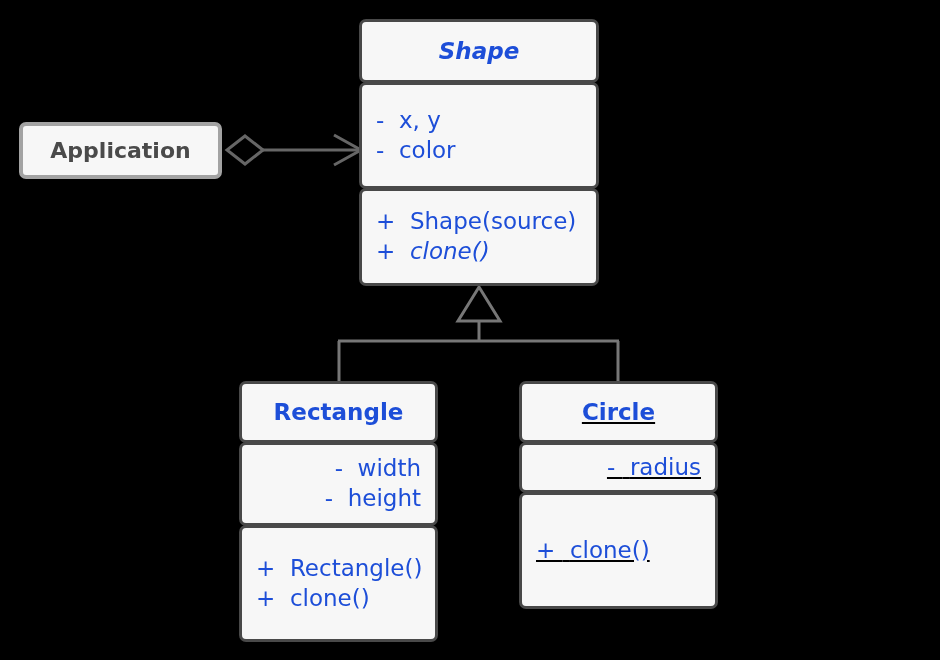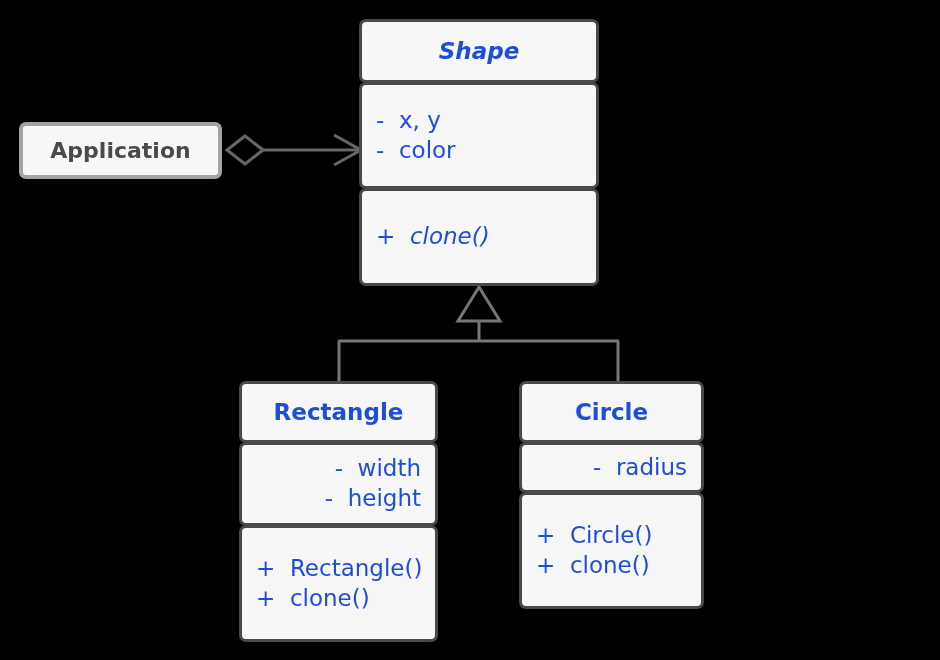--- a/index.html
+++ b/index.html
@@ -116,20 +116,24 @@
       <div class="member">
         <span class="member-vis">-&nbsp;</span>
         <span class="member-sig">x, y</span>
       </div>
       <div class="member">
         <span class="member-vis">-&nbsp;</span>
         <span class="member-sig">color</span>
       </div>
     </div>
     <div class="compartment c-body" style="height:98px;">
+      <div class="member">
+        <span class="member-vis">+&nbsp;</span>
+        <span class="member-sig">Shape(source)</span>
+      </div>
       <div class="member abstract-member">
         <span class="member-vis">+&nbsp;</span>
         <span class="member-sig">clone()</span>
       </div>
     </div>
   </div>
 
   <div class="uml-class" style="left:239px; top:381px; width:199px;border-radius:20px;">
     <div class="compartment c-title" style="height:62px;">
       <span>Rectangle</span>
@@ -149,35 +153,31 @@
         <span class="member-vis">+&nbsp;</span>
         <span class="member-sig">Rectangle()</span>
       </div>
       <div class="member">
         <span class="member-vis">+&nbsp;</span>
         <span class="member-sig">clone()</span>
       </div>
     </div>
   </div>
 
-  <div class="uml-class" style="left:519px; top:381px; width:185px;">
+  <div class="uml-class" style="left:519px; top:381px; width:199px;text-decoration:underline;">
     <div class="compartment c-title" style="height:62px;">
       <span>Circle</span>
     </div>
     <div class="compartment c-body" style="height:51px;align-items:flex-end;">
       <div class="member">
         <span class="member-vis">-&nbsp;</span>
         <span class="member-sig">radius</span>
       </div>
     </div>
     <div class="compartment c-body" style="height:117px;">
       <div class="member">
         <span class="member-vis">+&nbsp;</span>
-        <span class="member-sig">Circle()</span>
-      </div>
-      <div class="member">
-        <span class="member-vis">+&nbsp;</span>
         <span class="member-sig">clone()</span>
       </div>
     </div>
   </div>
 
 </div>
 
 </body></html>

